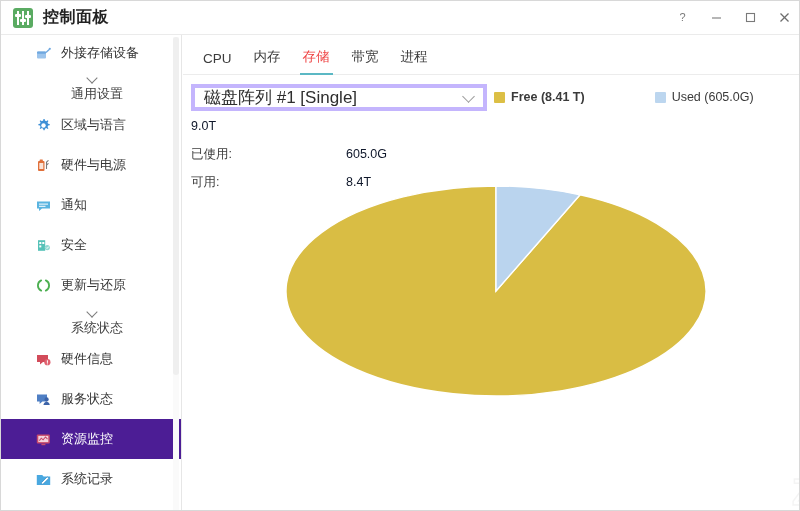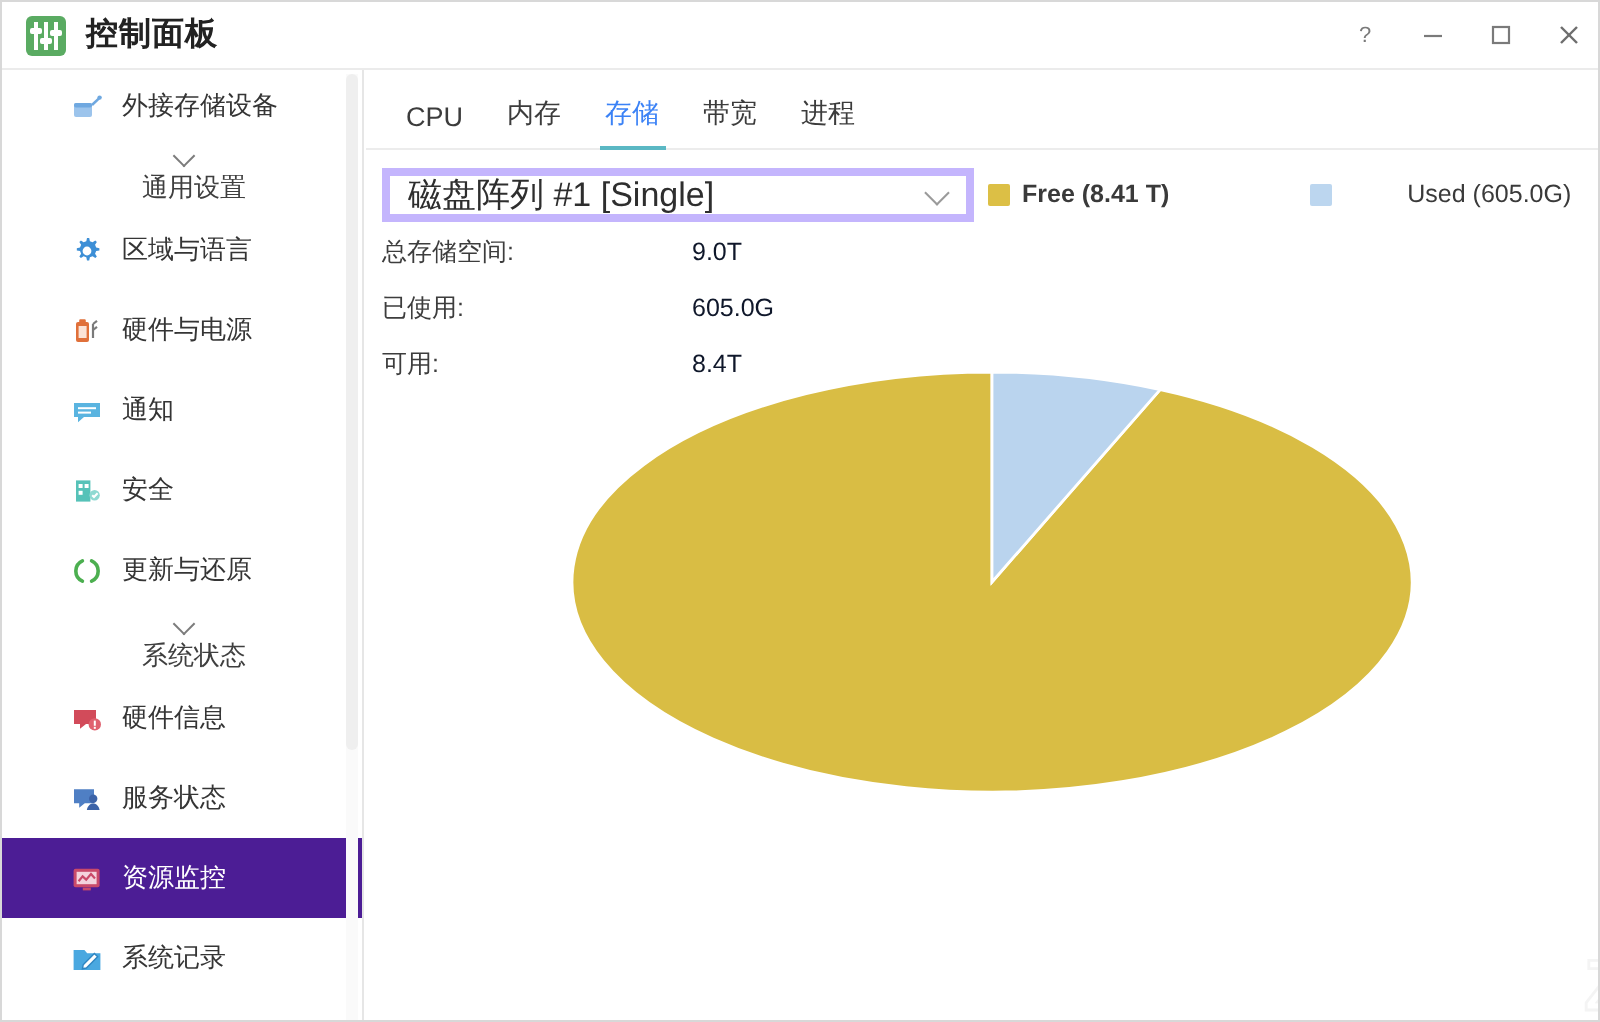--- a/index.html
+++ b/index.html
@@ -121,21 +121,21 @@
     display: flex; align-items: flex-end;
     padding-left: 9px;
     border-bottom: 1px solid #ececec;
   }
   .tab {
     position: relative;
     padding: 0 11px 8px 11px;
     font-size: 13.5px; color: #3c3c3c;
     cursor: default;
   }
-  .tab.active { color: #3b82f6; }
+  .tab.active { color: #ef4444; }
   .tab.active::after {
     content: ""; position: absolute;
     left: 8px; right: 8px; bottom: -1px;
     height: 2px; background: #5bb8c4;
   }
 
   #selectrow {
     position: absolute; top: 45px; left: 0;
     width: 617px; height: 34px;
     display: flex; align-items: center;
@@ -162,21 +162,21 @@
   }
   .legend {
     display: flex; align-items: center;
     font-size: 12.5px; color: #3a3a3a;
   }
   .legend .sw {
     width: 11px; height: 11px; margin-right: 6px;
     border-radius: 1px;
   }
   #legend-free { margin-left: 7px; font-weight: bold; }
-  #legend-used { margin-left: 70px; gap: 32px; }
+  #legend-used { margin-left: 70px; }
 
   
   #stats {
     position: absolute; top: 77px; left: 8px;
     width: 330px;
   }
   .stat-row {
     display: flex; height: 28px; align-items: center;
     font-size: 12.5px; color: #3d3d3d;
   }
@@ -409,21 +409,20 @@
         <span>Free (8.41 T)</span>
       </div>
       <div class="legend" id="legend-used">
         <span class="sw" style="background:#bcd6ef;"></span>
         <span>Used (605.0G)</span>
       </div>
     </div>
 
     <div id="stats">
       <div class="stat-row">
-        <span class="stat-label">总存储空间:</span>
         <span class="stat-value">9.0T</span>
       </div>
       <div class="stat-row">
         <span class="stat-label">已使用:</span>
         <span class="stat-value">605.0G</span>
       </div>
       <div class="stat-row">
         <span class="stat-label">可用:</span>
         <span class="stat-value">8.4T</span>
       </div>

